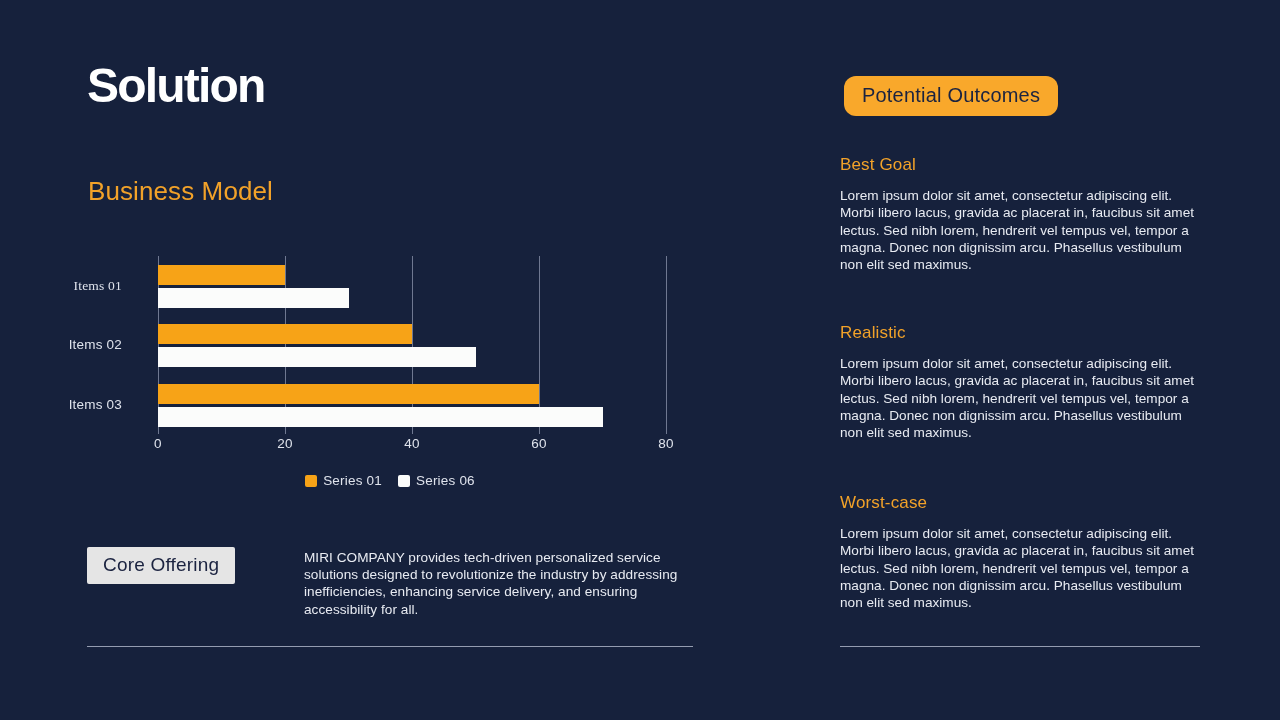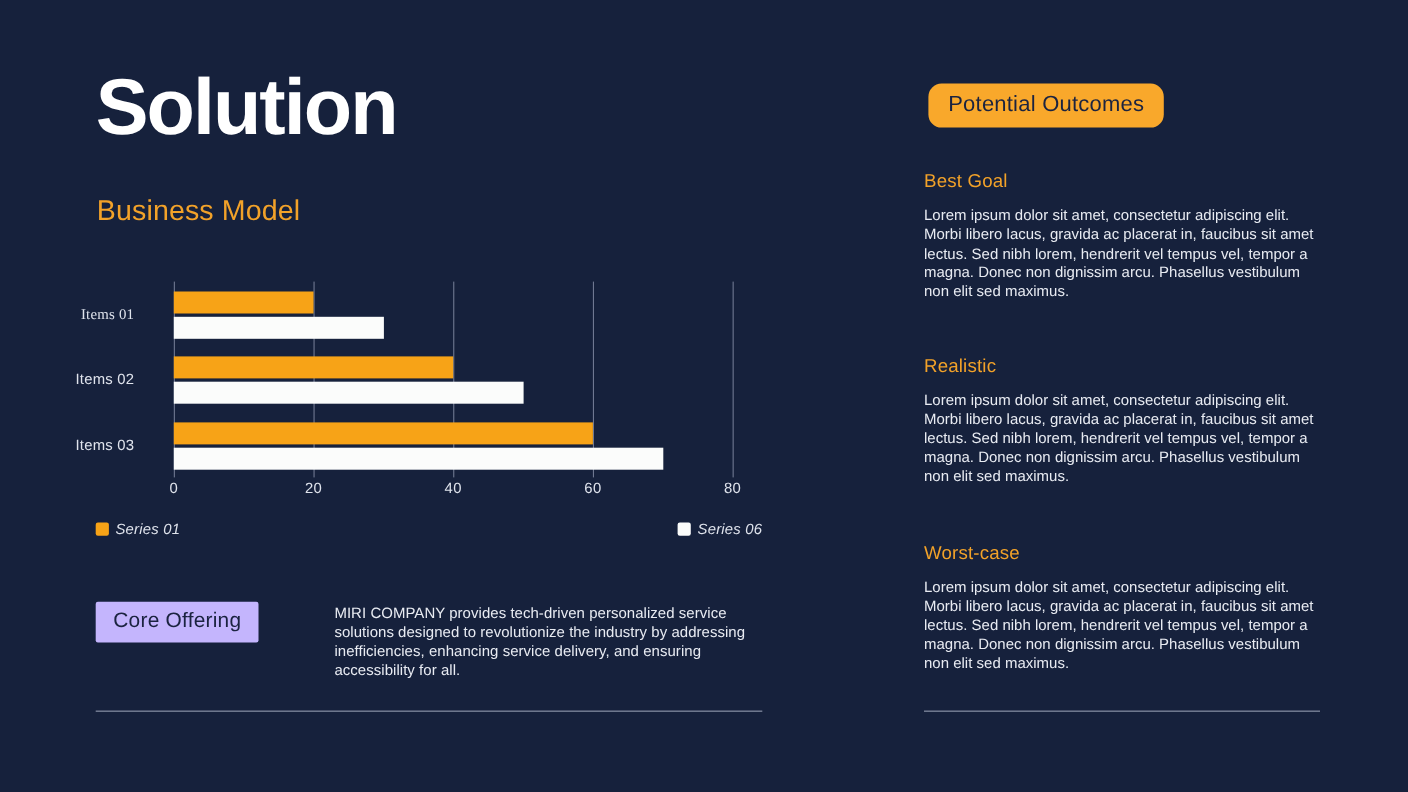--- a/index.html
+++ b/index.html
@@ -27,21 +27,21 @@
     left: 87px;
     top: 0;
     width: 606px;
     height: 720px;
   }
 
   .page-title {
     position: absolute;
     left: 0;
     top: 62px;
-    font-size: 72px;
+    font-size: 48px;
     font-weight: 700;
     color: #ffffff;
     letter-spacing: -1.8px;
     line-height: 1;
   }
 
   .page-subtitle {
     position: absolute;
     left: 1px;
     top: 176px;
@@ -104,24 +104,23 @@
     transform: translateX(-50%);
     letter-spacing: 0.3px;
   }
 
   .legend {
     position: absolute;
     left: 0;
     top: 225px;
     width: 606px;
     display: flex;
-    justify-content: space-between;
+    justify-content: center;
     align-items: center;
     gap: 16px;
-    font-style: italic;
   }
   .legend-item {
     display: flex;
     align-items: center;
     gap: 6px;
   }
   .legend-swatch {
     width: 12px;
     height: 12px;
     border-radius: 2px;
@@ -136,21 +135,21 @@
 
   
   .core-row {
     position: absolute;
     left: 0;
     top: 547px;
     width: 606px;
   }
   .badge {
     display: inline-block;
-    background: #c4b5fd;
+    background: #e5e5e5;
     color: #1b2340;
     font-size: 19px;
     letter-spacing: 0.2px;
     padding: 7px 16px 8px 16px;
     border-radius: 2px;
   }
   .core-badge-wrap {
     position: absolute;
     left: 0;
     top: 0;

